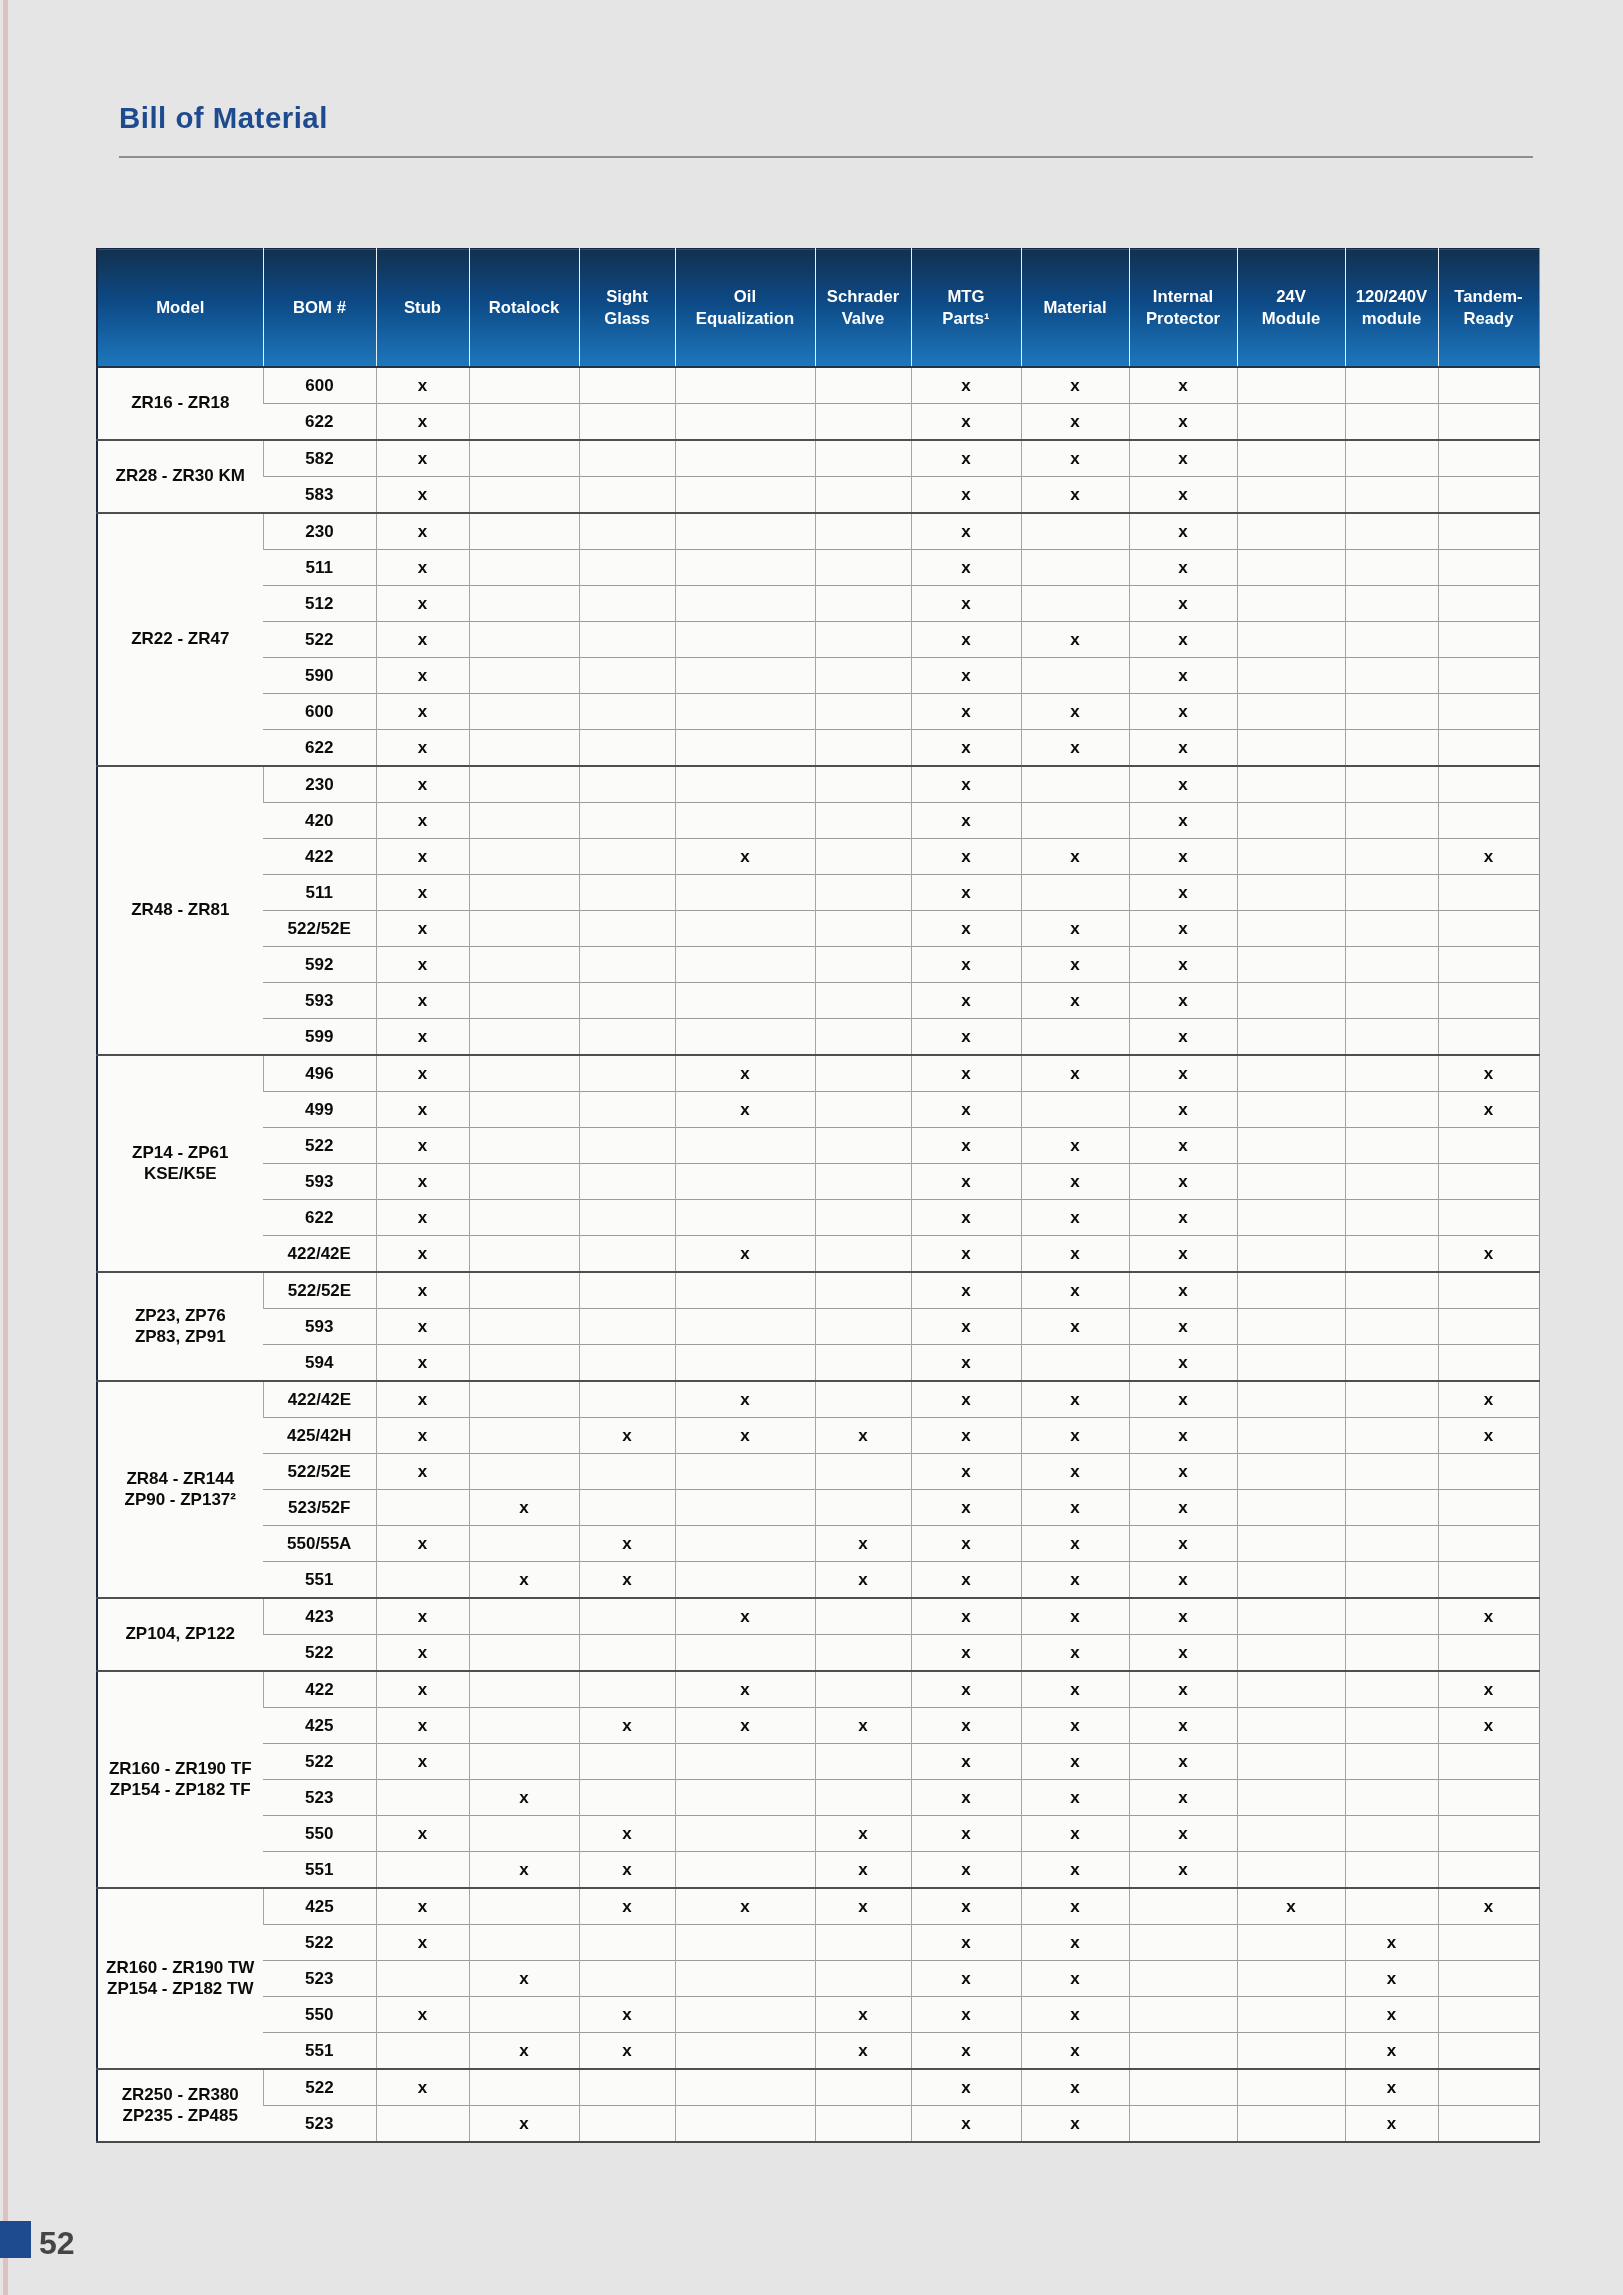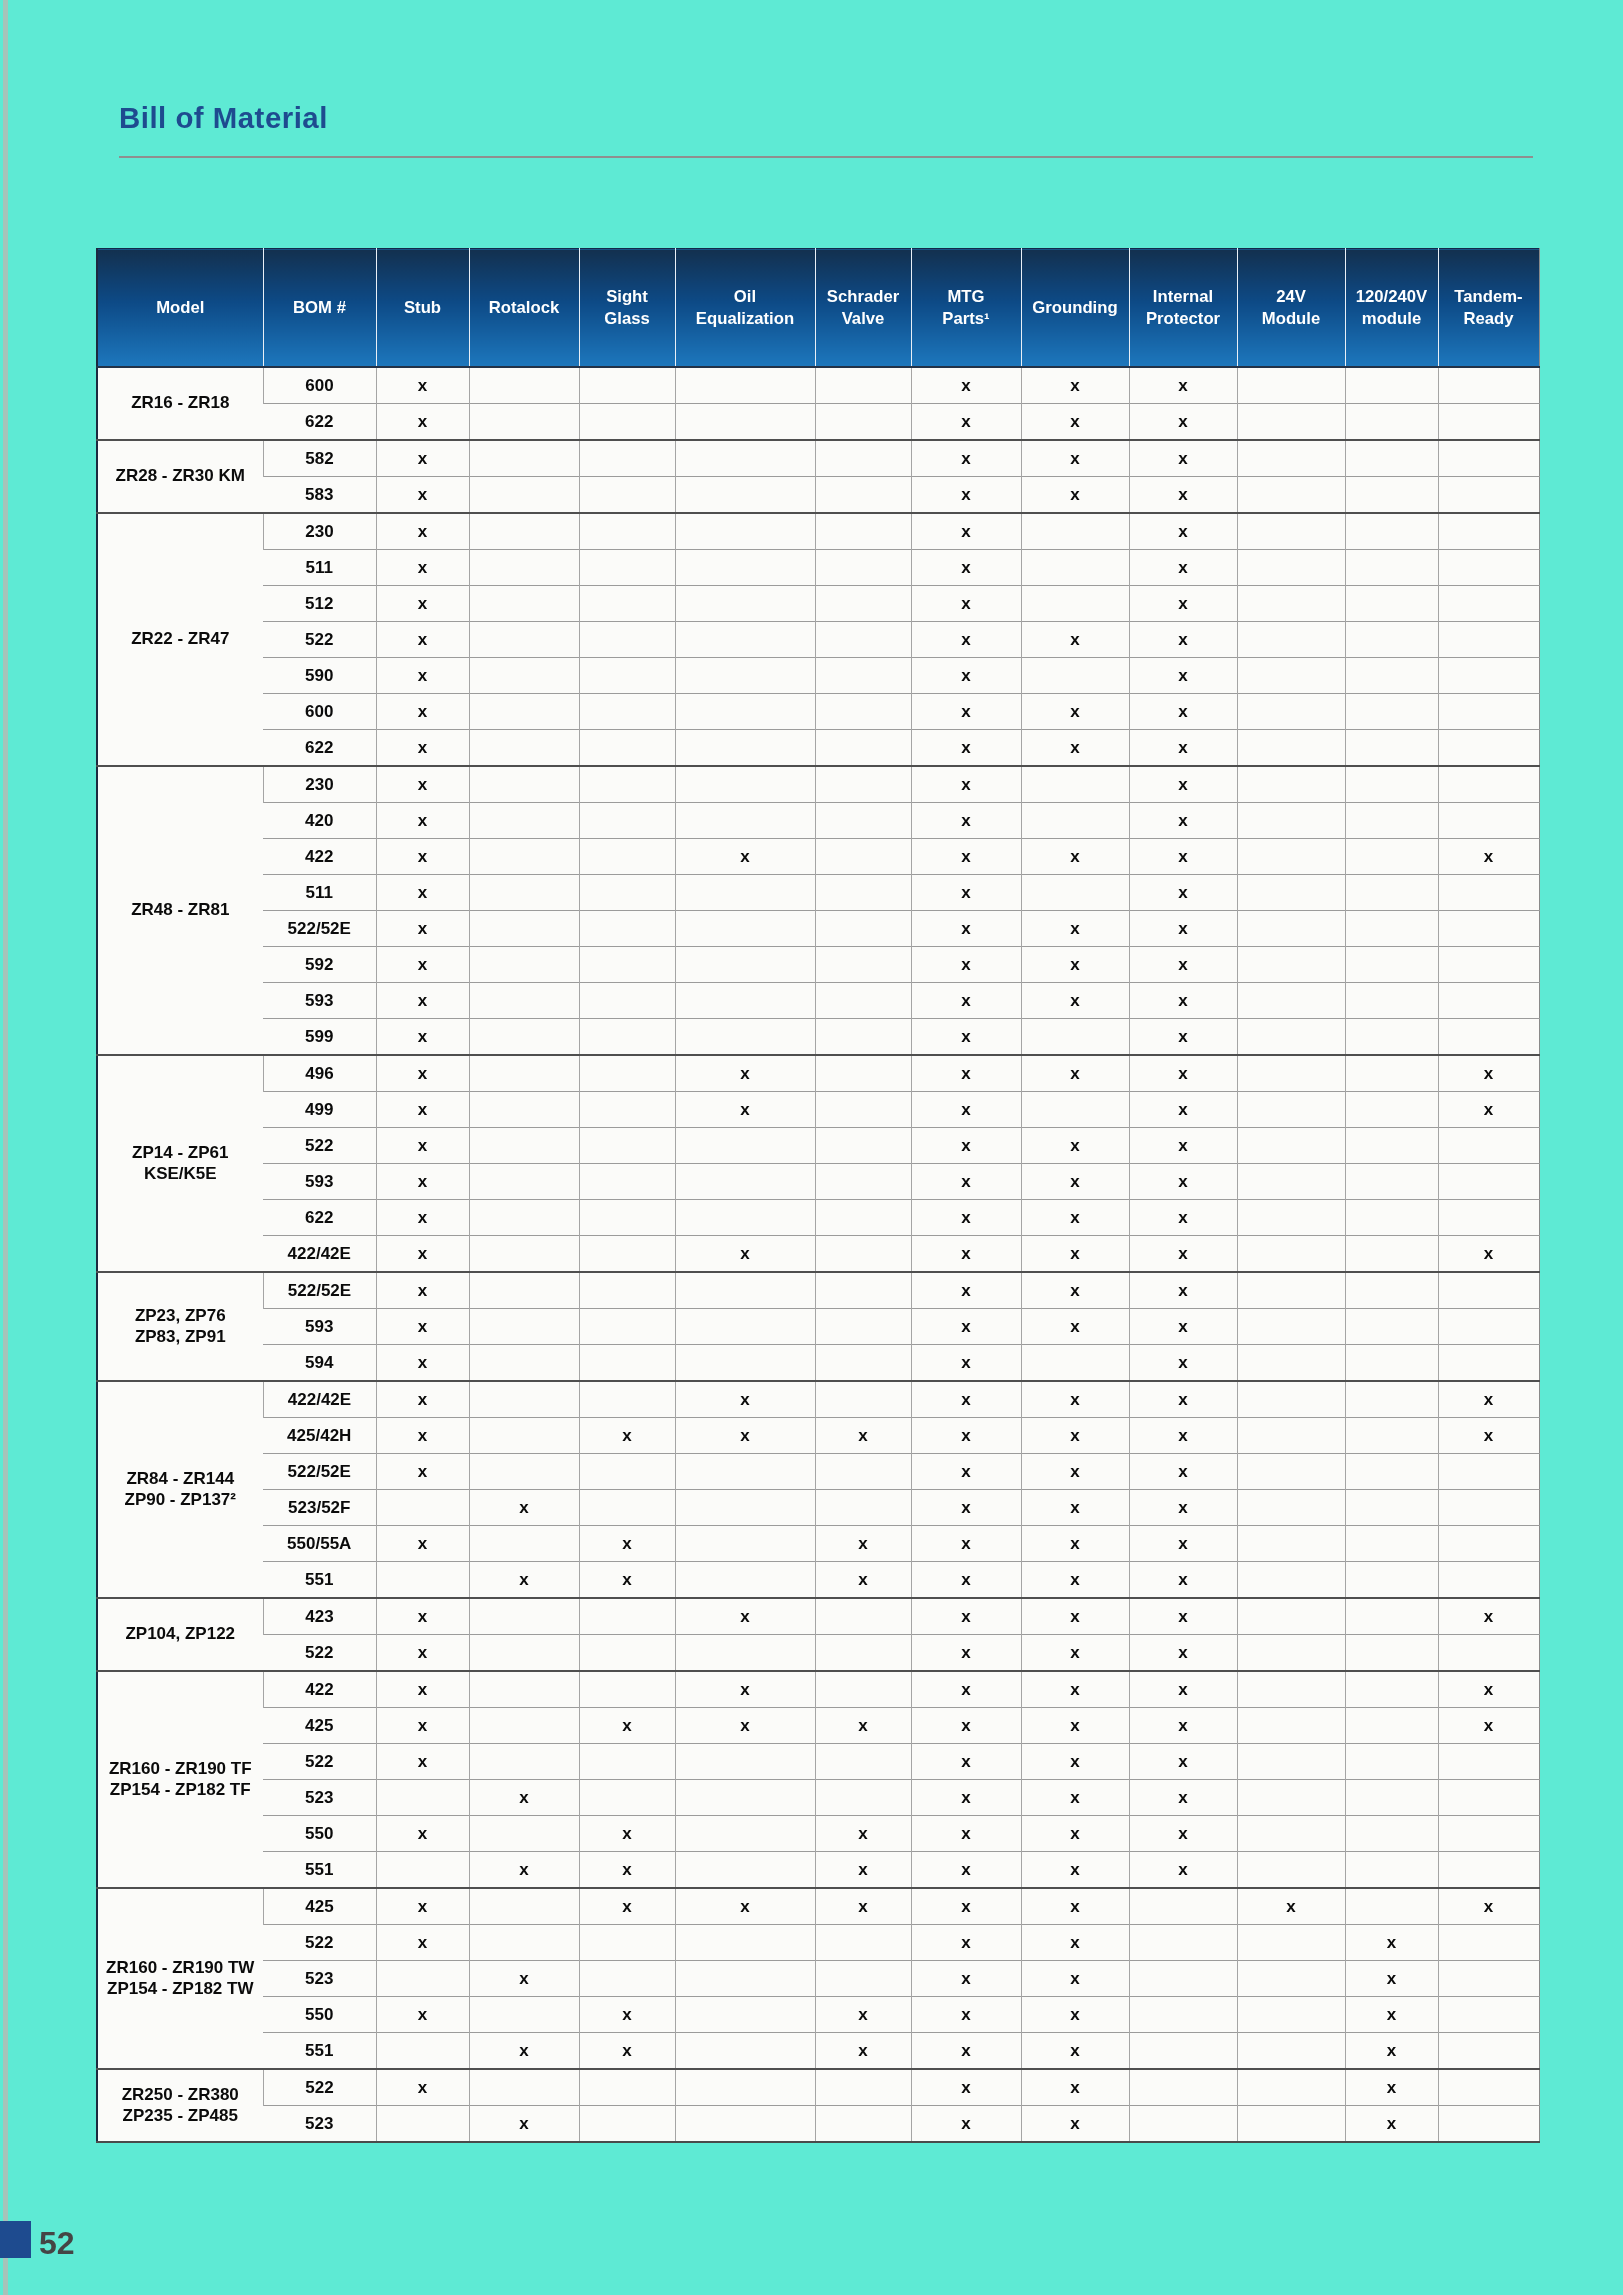--- a/index.html
+++ b/index.html
@@ -1,17 +1,17 @@
 <!DOCTYPE html>
 <html style="font-size:7.9px"><head>
 <meta charset="utf-8">
 <style>
   html,body{margin:0;padding:0;background:#ffffff;}
   .page{
-    position:relative;width:1623px;height:2295px;background:#5eead4;
+    position:relative;width:1623px;height:2295px;background:#e5e5e5;
     font-family:"Liberation Sans",sans-serif;overflow:hidden;
   }
   .edge-strip{
     position:absolute;left:3.4px;top:0;width:4.4px;height:100%;
     background:#d8a8a8;opacity:.6;
   }
   .page-title{
     position:absolute;left:119px;top:101px;
     font-size:29.4px;font-weight:bold;color:#1e4b8f;letter-spacing:0.5px;
   }
@@ -105,21 +105,21 @@
           </th>
           <th>
             <div>Schrader</div>
             <div>Valve</div>
           </th>
           <th>
             <div>MTG</div>
             <div>Parts¹</div>
           </th>
           <th>
-            <div>Grounding</div>
+            <div>Material</div>
           </th>
           <th>
             <div>Internal</div>
             <div>Protector</div>
           </th>
           <th>
             <div>24V</div>
             <div>Module</div>
           </th>
           <th>

